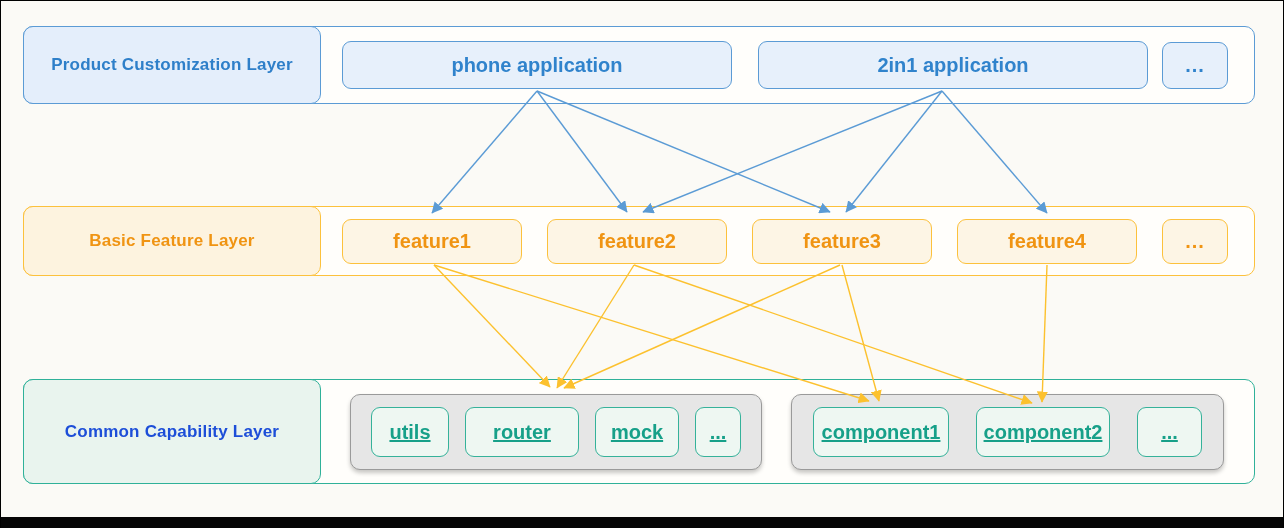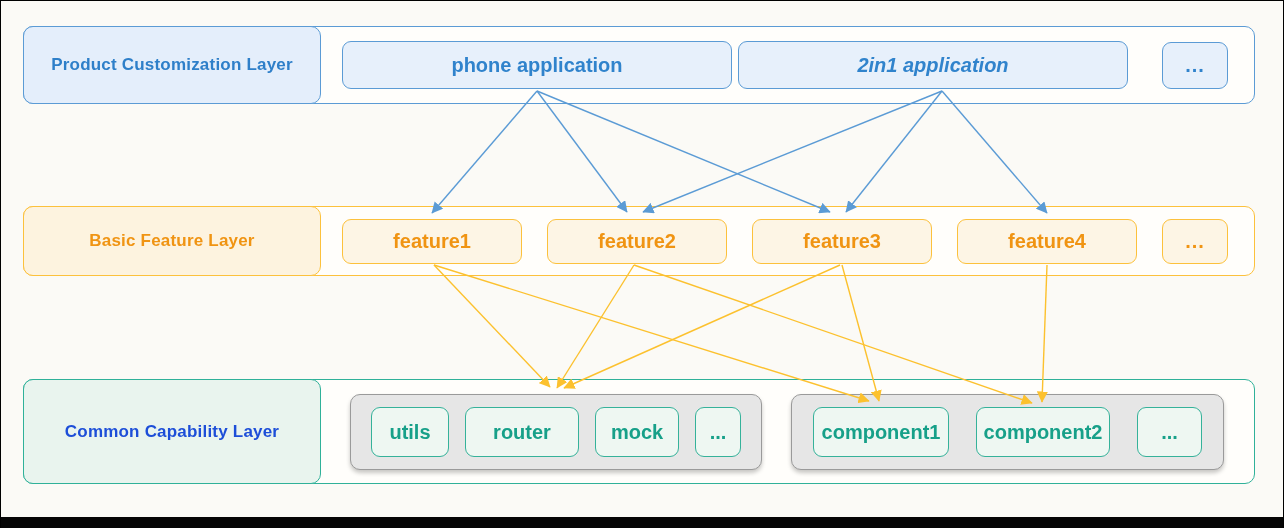--- a/index.html
+++ b/index.html
@@ -24,25 +24,25 @@
   .layer.blue   .llabel{background:#e4eefb;border:1.5px solid #5b9bd5;color:#2e7fc9;}
   .layer.orange .llabel{background:#fdf3df;border:1.5px solid #fcc13c;color:#f09413;}
   .layer.green  .llabel{background:#e9f4ee;border:1.5px solid #2fb199;color:#1d4ed8;}
   .lcontent{position:absolute;left:318px;right:26px;top:0;bottom:0;display:flex;align-items:center;}
   .node{
     display:flex;align-items:center;justify-content:center;
     border-radius:9px;font-size:20px;flex:none;
   }
   .node.blue-node{background:#e7f0fb;border:1.5px solid #5b9bd5;color:#3083cc;height:48px;width:390px;}
   .node.orange-node{background:#fdf5e5;border:1.5px solid #fcc13c;color:#f09413;height:45px;width:180px;}
-  .node.teal-node{background:#eef7f2;border:1.5px solid #35b29a;color:#17a089;height:50px;}
+  .node.teal-node{background:#eef7f2;border:1.5px solid #35b29a;color:#17a089;height:50px;text-decoration:underline;}
   .node.dots{width:66px;margin-left:auto;letter-spacing:1px;}
   .layer.blue .node.dots{height:47px;}
   .layer.orange .node.dots{height:45px;}
-  .gap18{margin-left:6px;font-style:italic;}
+  .gap18{margin-left:26px;}
   .gap25{margin-left:25px;}
   .group{
     position:absolute;top:14px;height:76px;background:#e6e6e6;
     border:1px solid #9a9a9a;border-radius:10px;
     box-shadow:0 3px 4px rgba(0,0,0,.22);
     display:flex;align-items:center;z-index:3;
   }
   .group.g1{left:326px;width:412px;padding:0 20px;}
   .group.g2{left:767px;width:433px;padding:8px 21px;}
   .g1 .w-utils{width:78px;}

